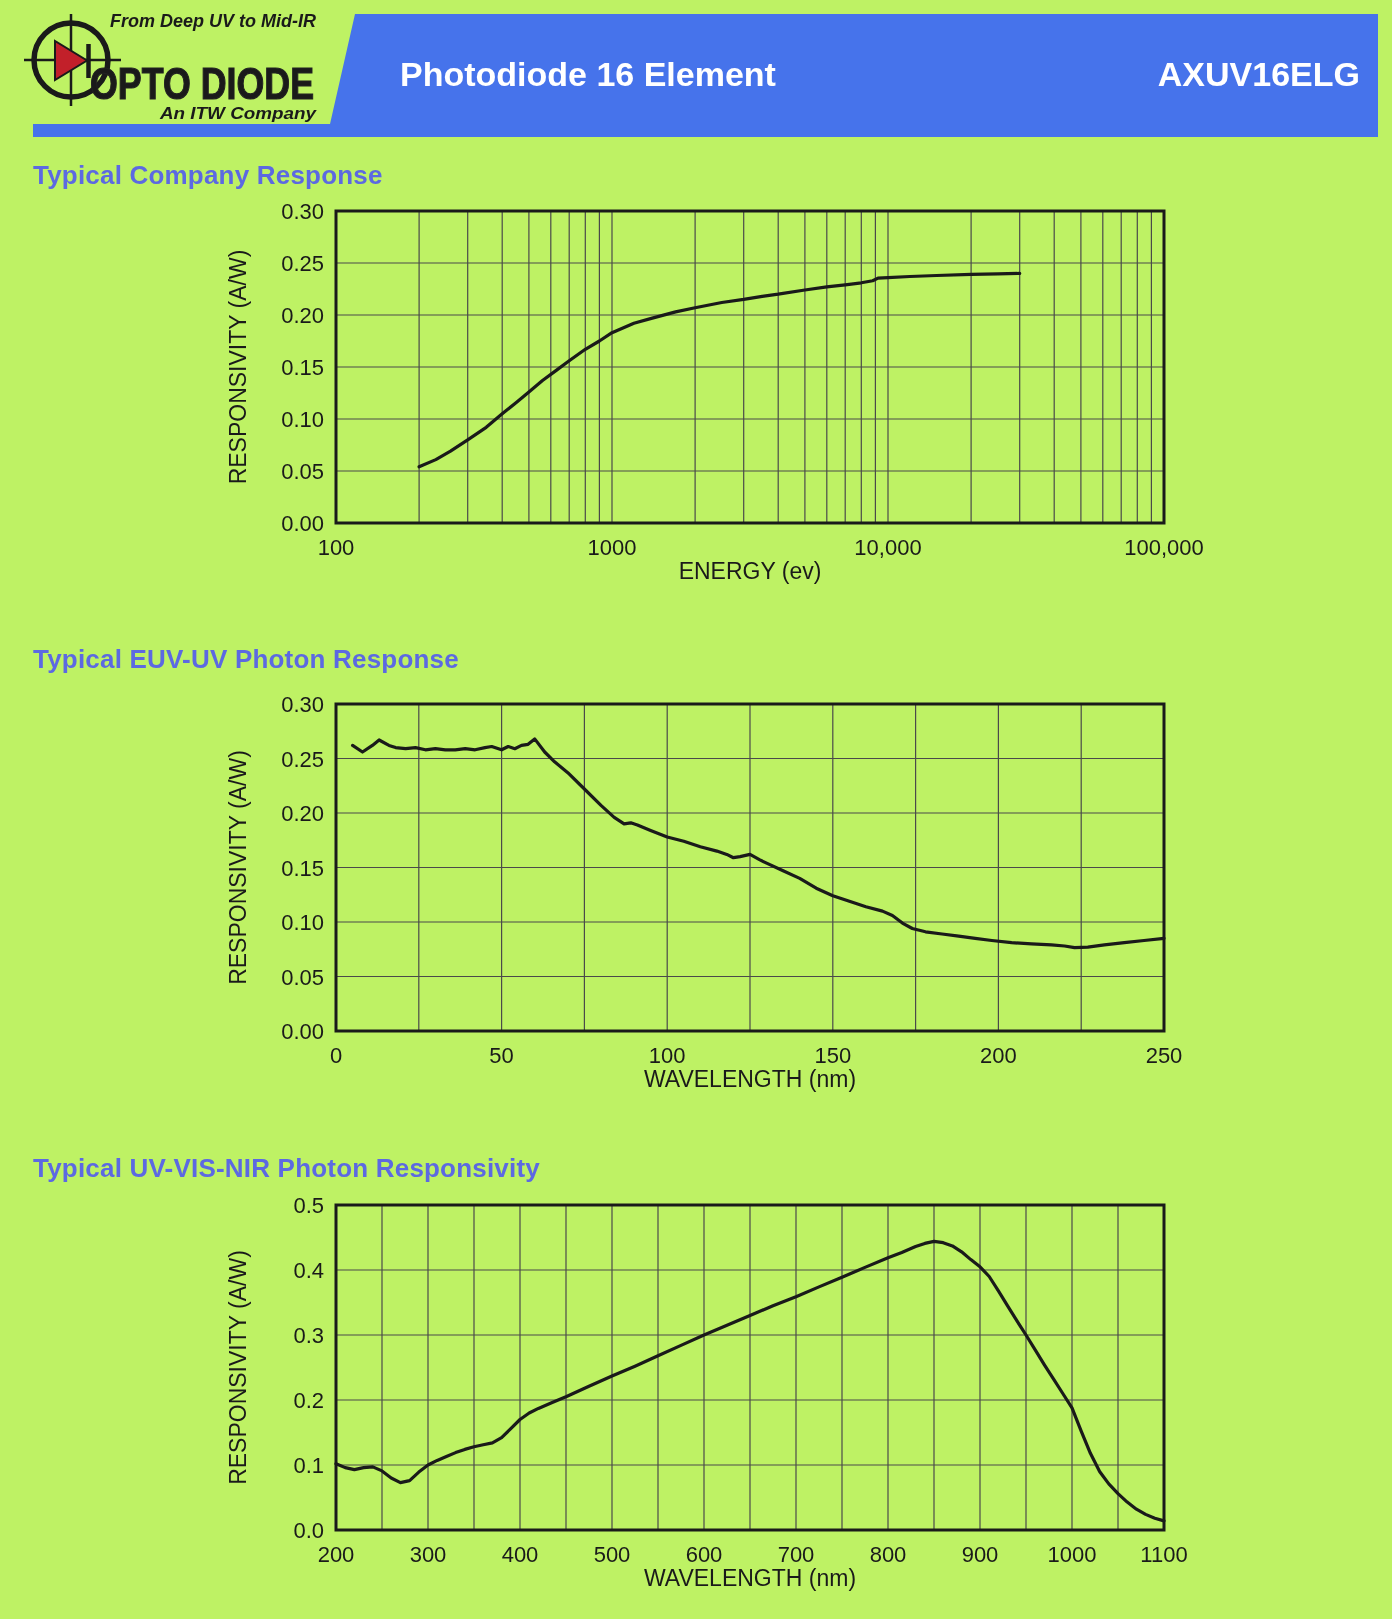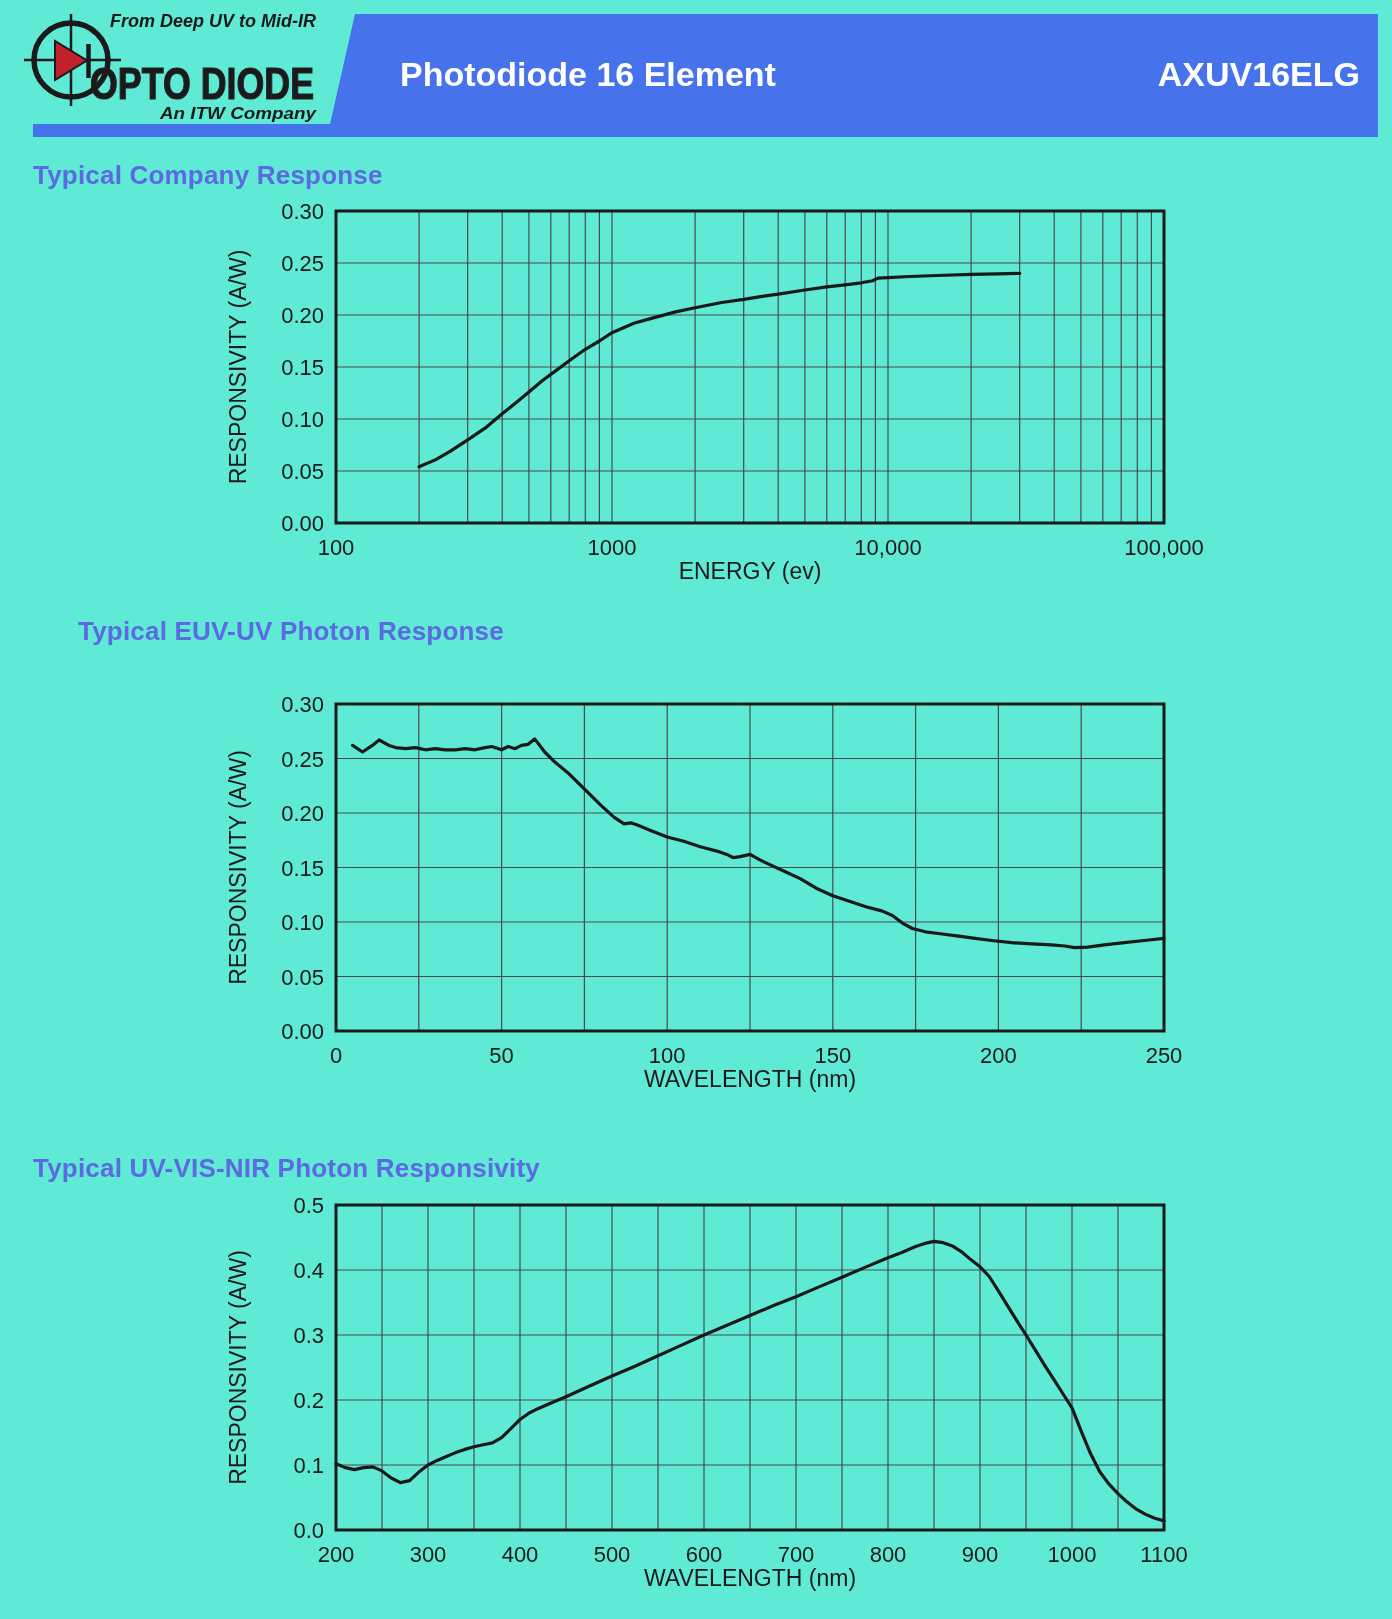--- a/index.html
+++ b/index.html
@@ -1,16 +1,16 @@
 <!DOCTYPE html>
 <html><head>
 <meta charset="utf-8">
 <style>
   html,body{margin:0;padding:0;background:#ffffff;}
-  #page{position:relative;width:1392px;height:1619px;background:#5eead4;overflow:hidden;
+  #page{position:relative;width:1392px;height:1619px;background:#bef264;overflow:hidden;
         font-family:"Liberation Sans",sans-serif;}
   svg text{font-family:"Liberation Sans",sans-serif;fill:#1a1a1a;}
   .tagline-text{font-size:19px;font-weight:bold;font-style:italic;}
   .opto-text{font-size:45px;font-weight:bold;}
   .itw-text{font-size:17px;font-weight:bold;font-style:italic;}
   .banner-text{font-size:34px;font-weight:bold;fill:#ffffff;}
   .section-title{position:absolute;left:33px;font-size:26px;font-weight:bold;color:#5c69e2;
                  letter-spacing:0.2px;}
   .chart-svg{position:absolute;left:0;}
 </style>
@@ -35,21 +35,21 @@
       <text class="tagline-text" x="316" y="27" text-anchor="end" textLength="206" lengthAdjust="spacingAndGlyphs">From Deep UV to Mid-IR</text>
       <text class="opto-text" x="90" y="99" fill="#c2202a" stroke="#222222" stroke-width="1.2" textLength="224" lengthAdjust="spacingAndGlyphs">OPTO DIODE</text>
       <text class="itw-text" x="316" y="119" text-anchor="end" textLength="156" lengthAdjust="spacingAndGlyphs">An ITW Company</text>
 
       <text class="banner-text" x="400" y="86">Photodiode 16 Element</text>
       <text class="banner-text" x="1360" y="86" text-anchor="end">AXUV16ELG</text>
     </svg>
   </div>
 
   <div class="section-title" style="top:160px;">Typical Company Response</div>
-  <div class="section-title" style="top:616px;margin-left:45px;">Typical EUV-UV Photon Response</div>
+  <div class="section-title" style="top:644px;">Typical EUV-UV Photon Response</div>
   <div class="section-title" style="top:1153px;">Typical UV-VIS-NIR Photon Responsivity</div>
 
   <svg class="chart-svg" style="top:190px;" width="1392" height="400" viewBox="0 0 1392 400">
       <line x1="419.1" y1="21" x2="419.1" y2="333" stroke="#4a4a4a" stroke-width="1.2"></line>
       <line x1="467.7" y1="21" x2="467.7" y2="333" stroke="#4a4a4a" stroke-width="1.2"></line>
       <line x1="502.2" y1="21" x2="502.2" y2="333" stroke="#4a4a4a" stroke-width="1.2"></line>
       <line x1="528.9" y1="21" x2="528.9" y2="333" stroke="#4a4a4a" stroke-width="1.2"></line>
       <line x1="550.8" y1="21" x2="550.8" y2="333" stroke="#4a4a4a" stroke-width="1.2"></line>
       <line x1="569.2" y1="21" x2="569.2" y2="333" stroke="#4a4a4a" stroke-width="1.2"></line>
       <line x1="585.3" y1="21" x2="585.3" y2="333" stroke="#4a4a4a" stroke-width="1.2"></line>

